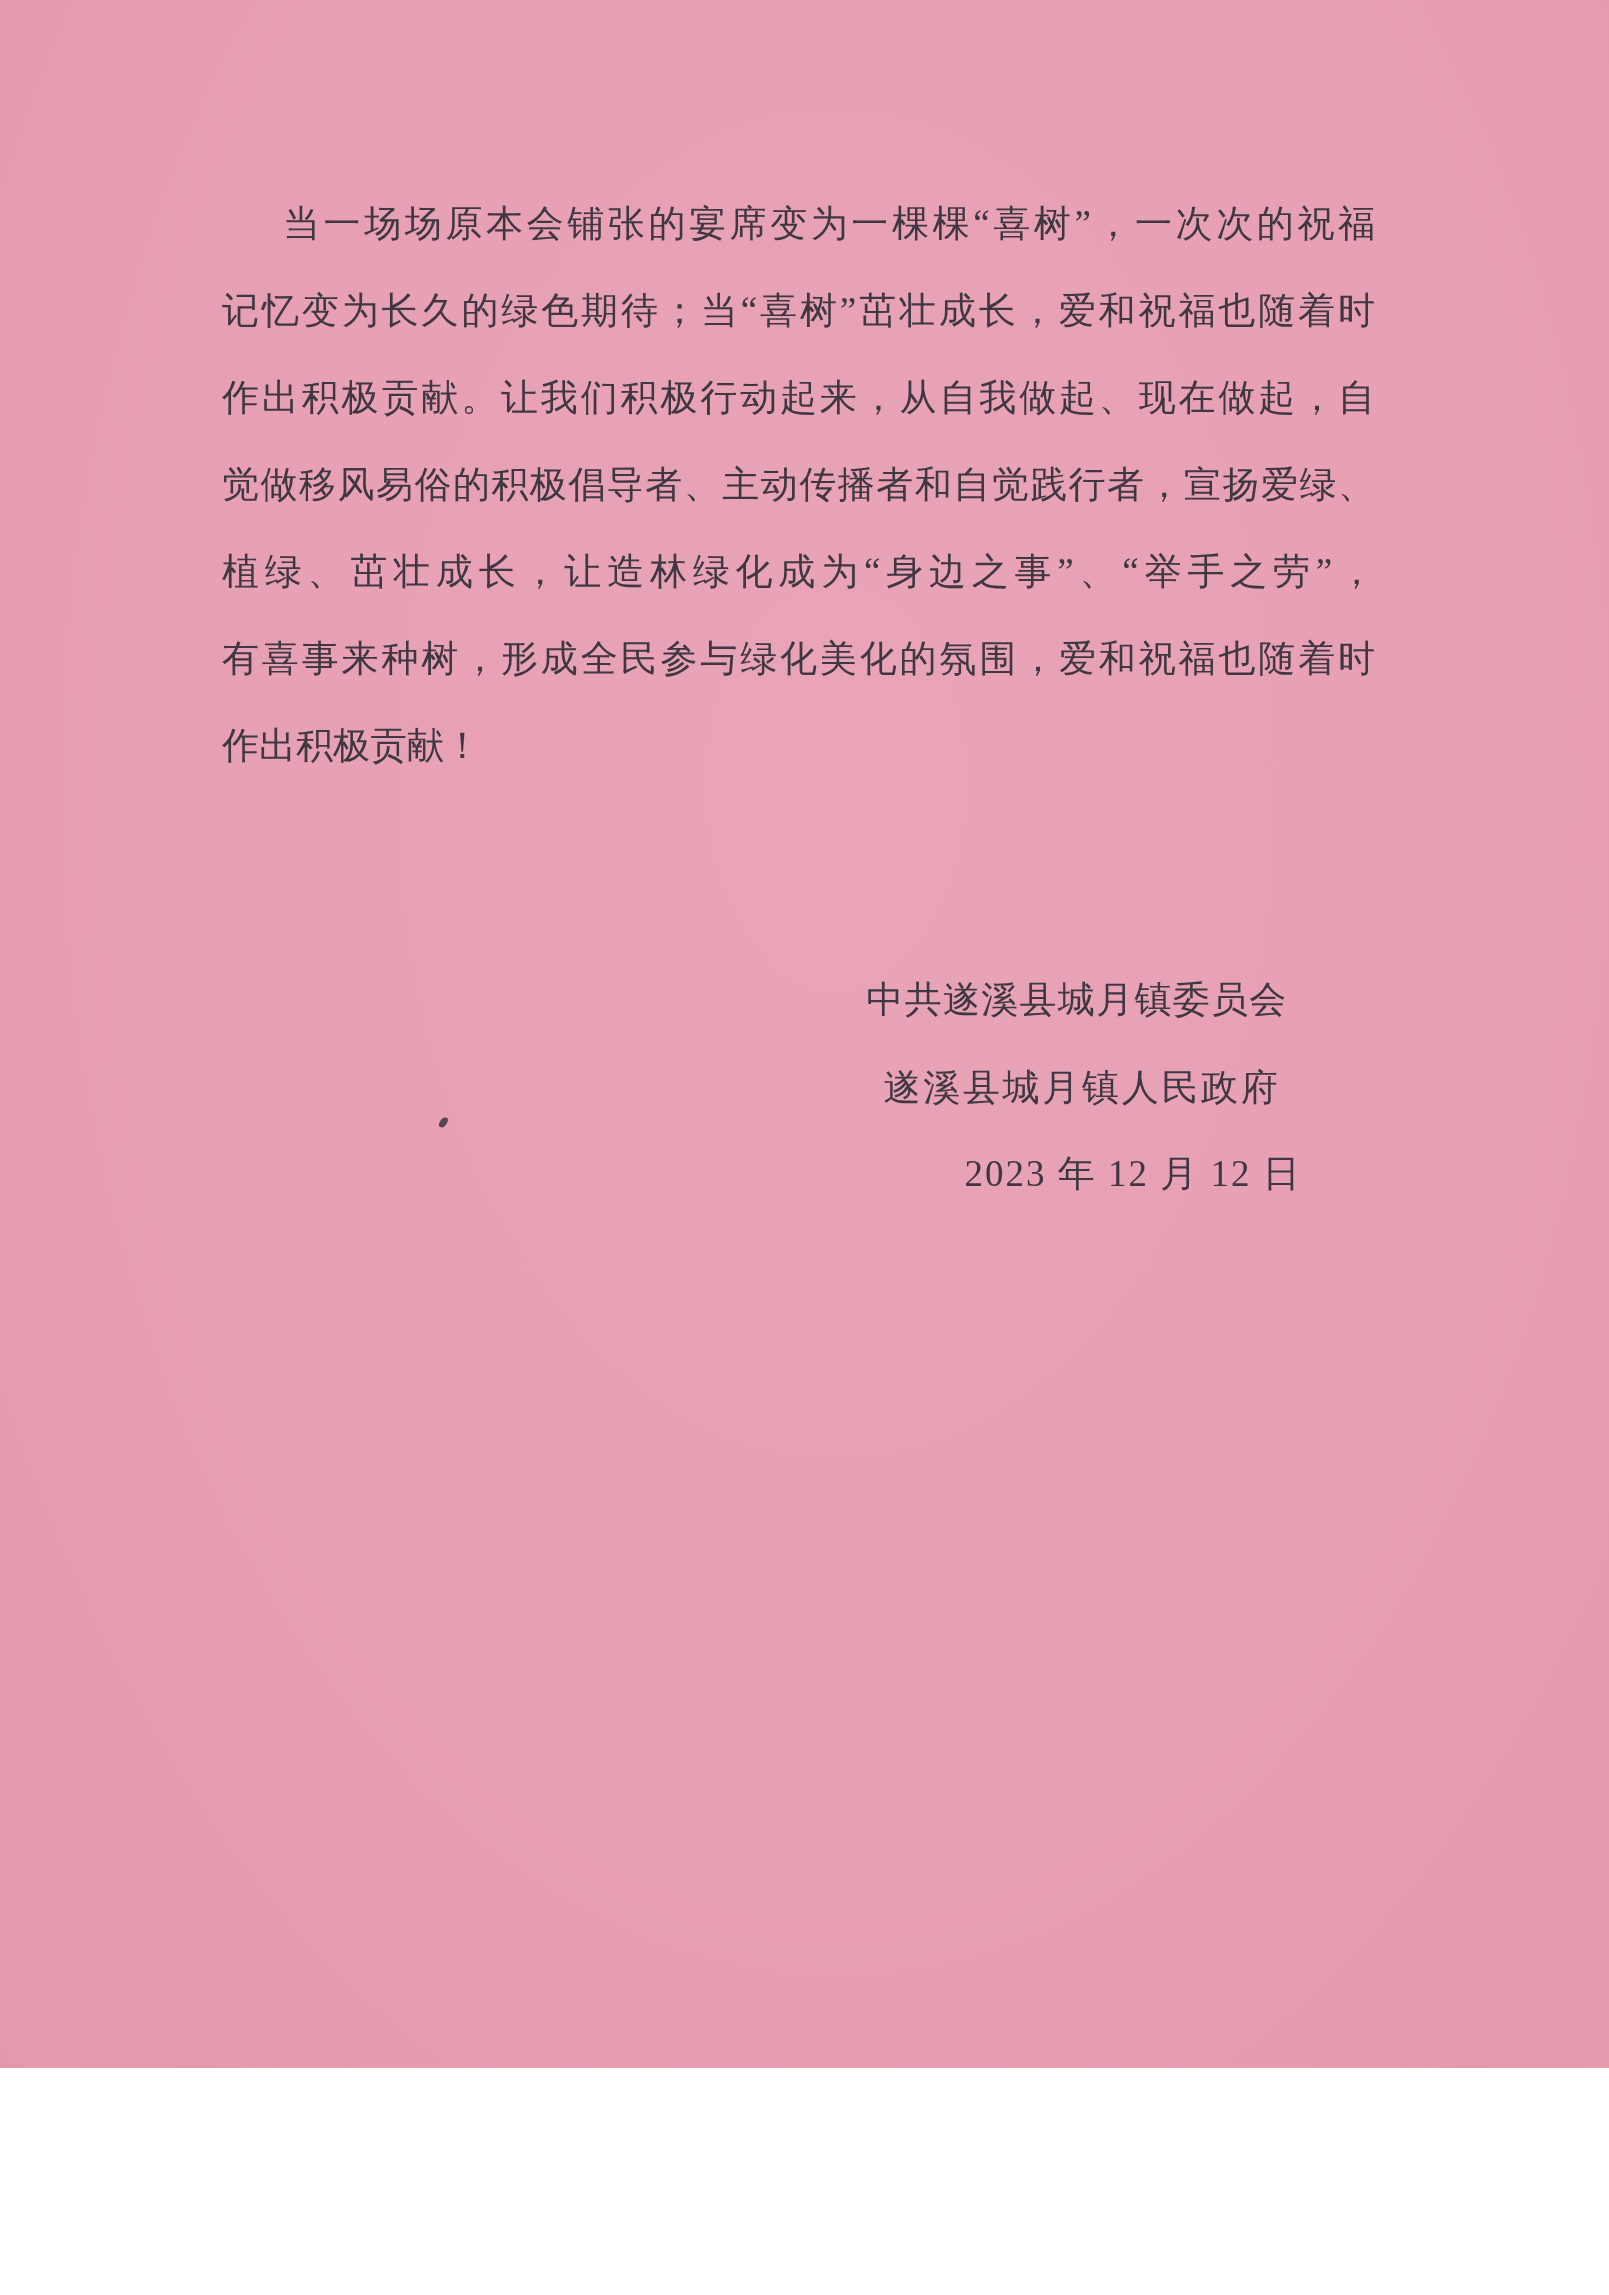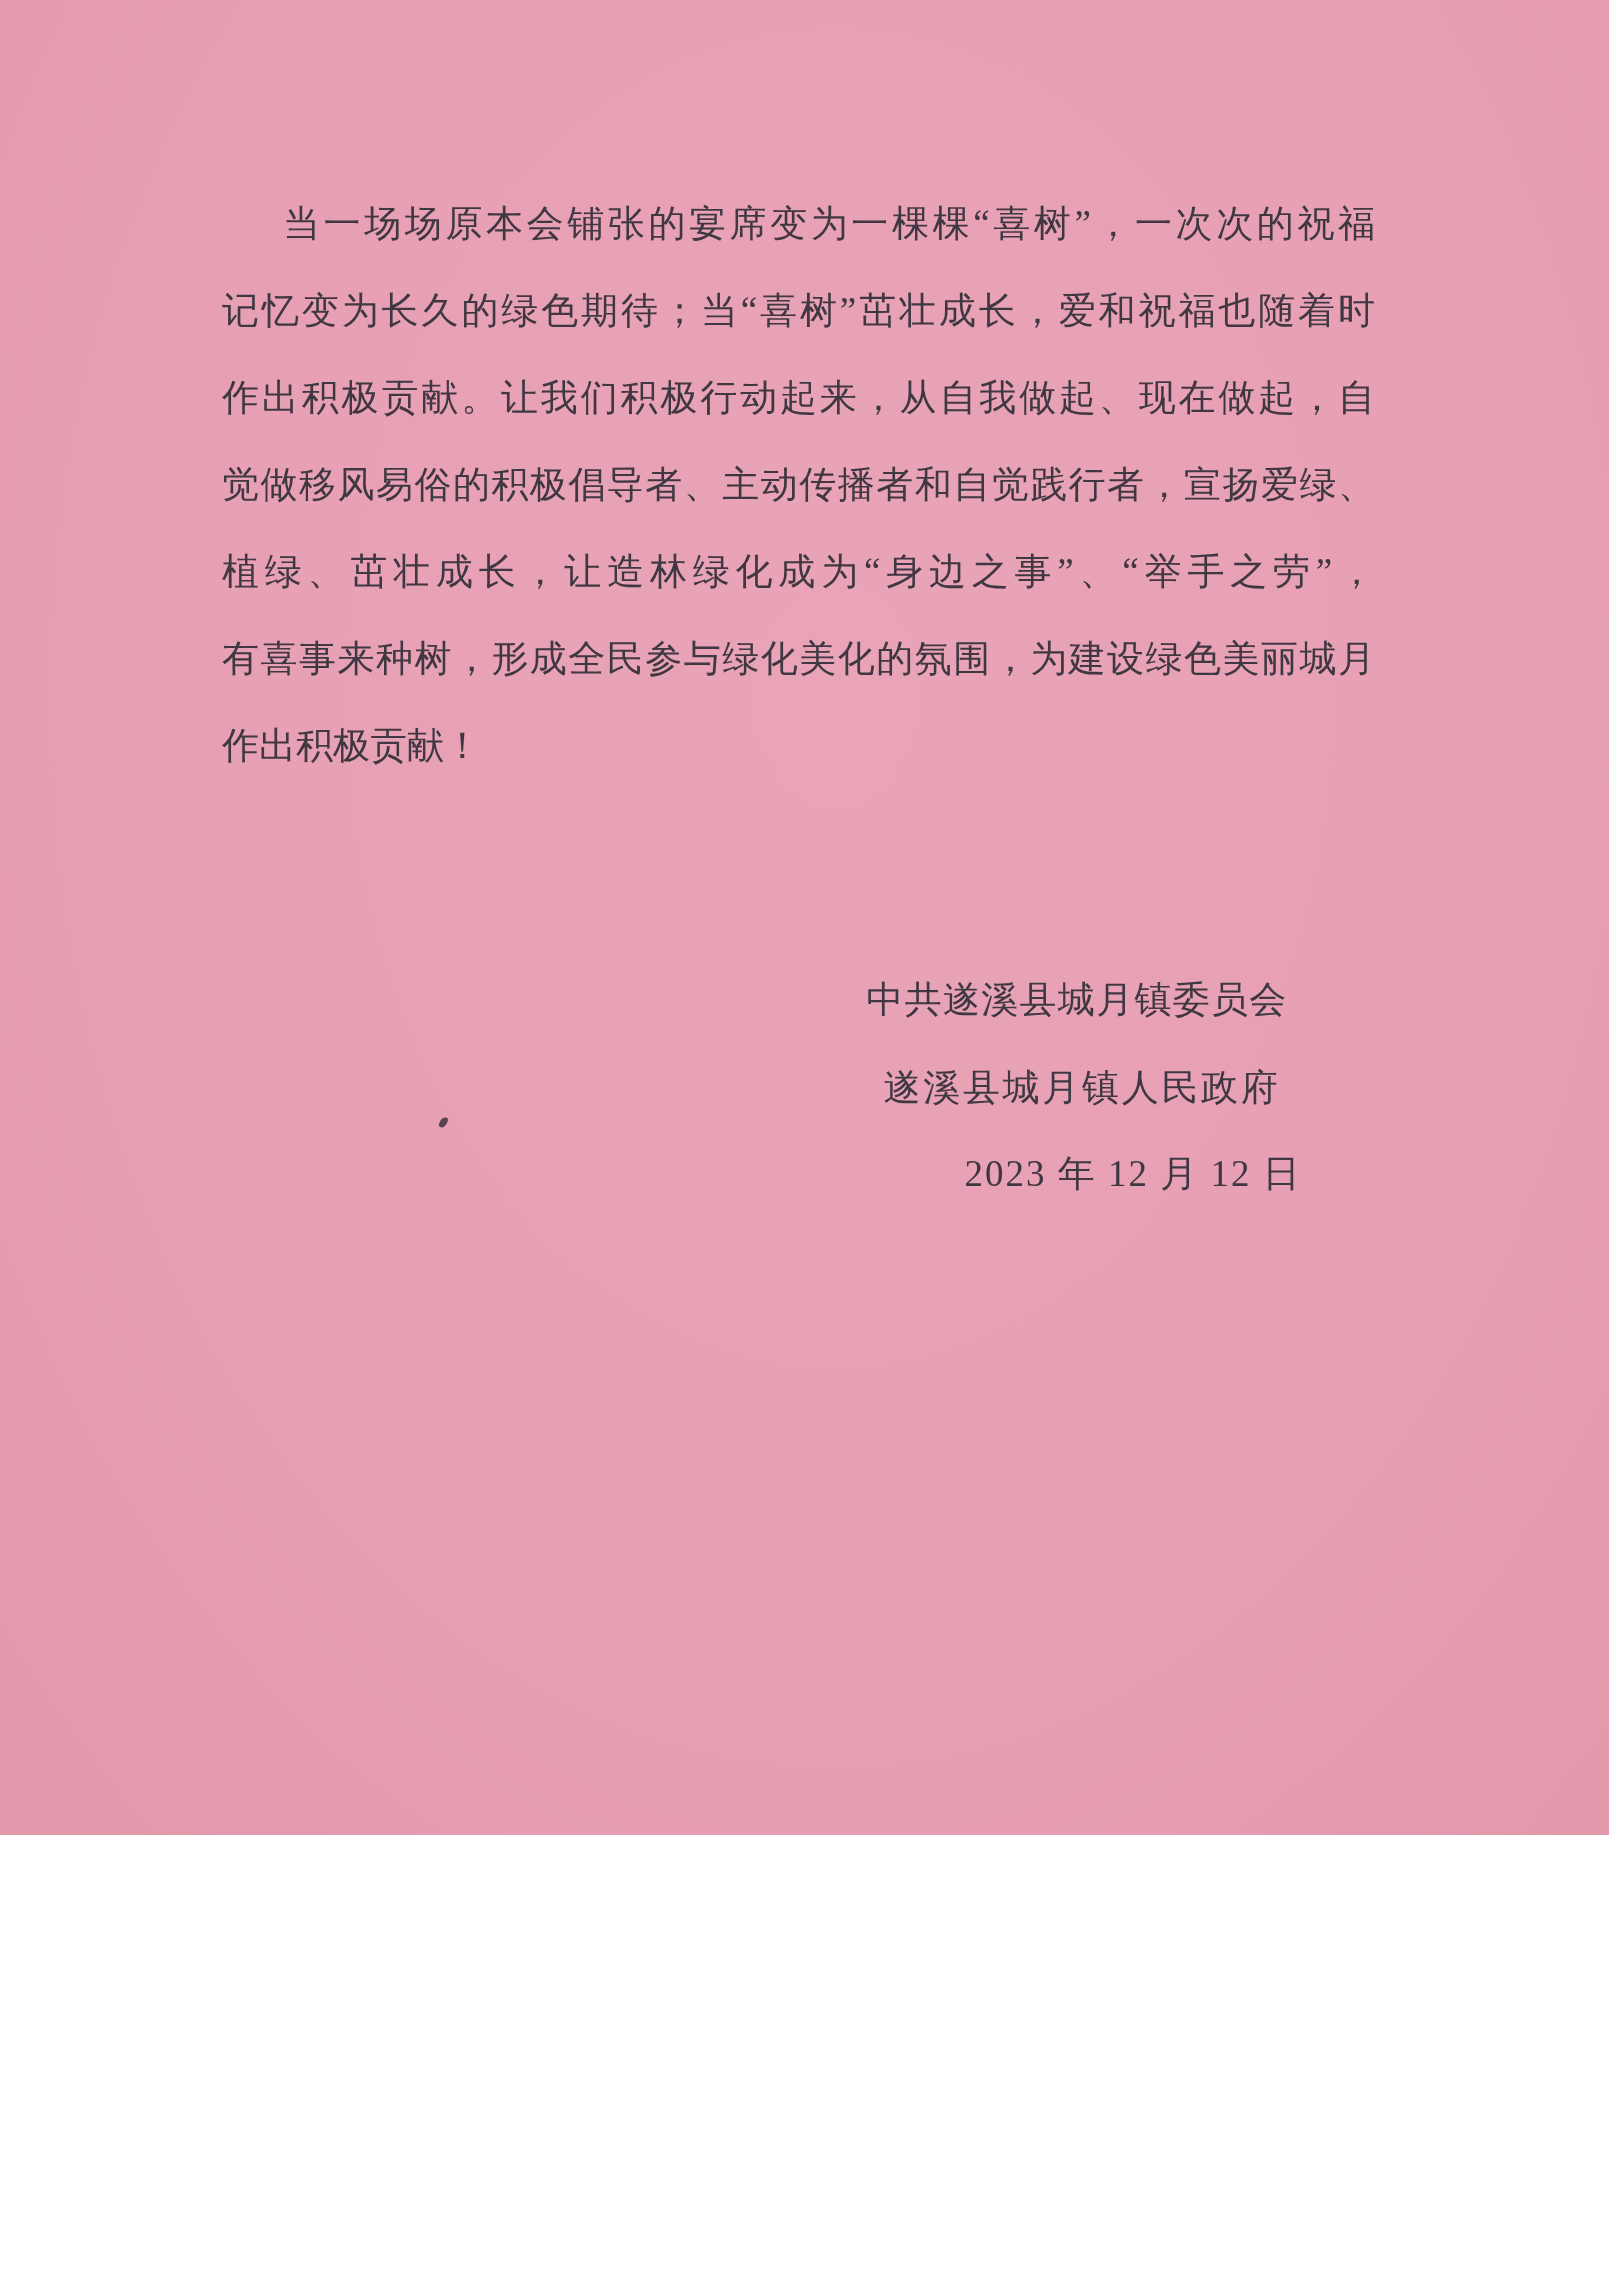--- a/index.html
+++ b/index.html
@@ -2,21 +2,21 @@
 <html style="--paper: #e79fb3; --paper-hi: #e9a4b7; --paper-lo: #e398ab; --ink: #3f3742;font-size:10.7px"><head>
 <meta charset="utf-8">
 <style>
   html, body {
     margin: 0;
     padding: 0;
   }
   .page {
     position: relative;
     width: 1609px;
-    height: 1835px;
+    height: 2068px;
     background: radial-gradient(ellipse at 52% 38%, var(--paper-hi) 0%, var(--paper) 62%, var(--paper-lo) 100%);
     overflow: hidden;
     font-family: "Liberation Serif", "DejaVu Serif", serif;
     color: var(--ink);
   }
   .body-text {
     position: absolute;
     left: 222px;
     top: 180px;
     width: 1153px;
@@ -79,21 +79,21 @@
 <body>
 
 <div class="page">
 
   <div class="body-text">
     <div class="line first">当一场场原本会铺张的宴席变为一棵棵“喜树”，一次次的祝福</div>
     <div class="line">记忆变为长久的绿色期待；当“喜树”茁壮成长，爱和祝福也随着时</div>
     <div class="line">作出积极贡献。让我们积极行动起来，从自我做起、现在做起，自</div>
     <div class="line">觉做移风易俗的积极倡导者、主动传播者和自觉践行者，宣扬爱绿、</div>
     <div class="line">植绿、茁壮成长，让造林绿化成为“身边之事”、“举手之劳”，</div>
-    <div class="line">有喜事来种树，形成全民参与绿化美化的氛围，为建设绿色美丽城月</div>
+    <div class="line">有喜事来种树，形成全民参与绿化美化的氛围，爱和祝福也随着时</div>
     <div class="line last">作出积极贡献！</div>
   </div>
 
   <div class="sig-line sig-org1">中共遂溪县城月镇委员会</div>
   <div class="sig-line sig-org2">遂溪县城月镇人民政府</div>
   <div class="sig-line sig-date">2023 年 12 月 12 日</div>
 
   <span class="ink-smudge"></span>
   <span class="dust-speck"></span>
 

